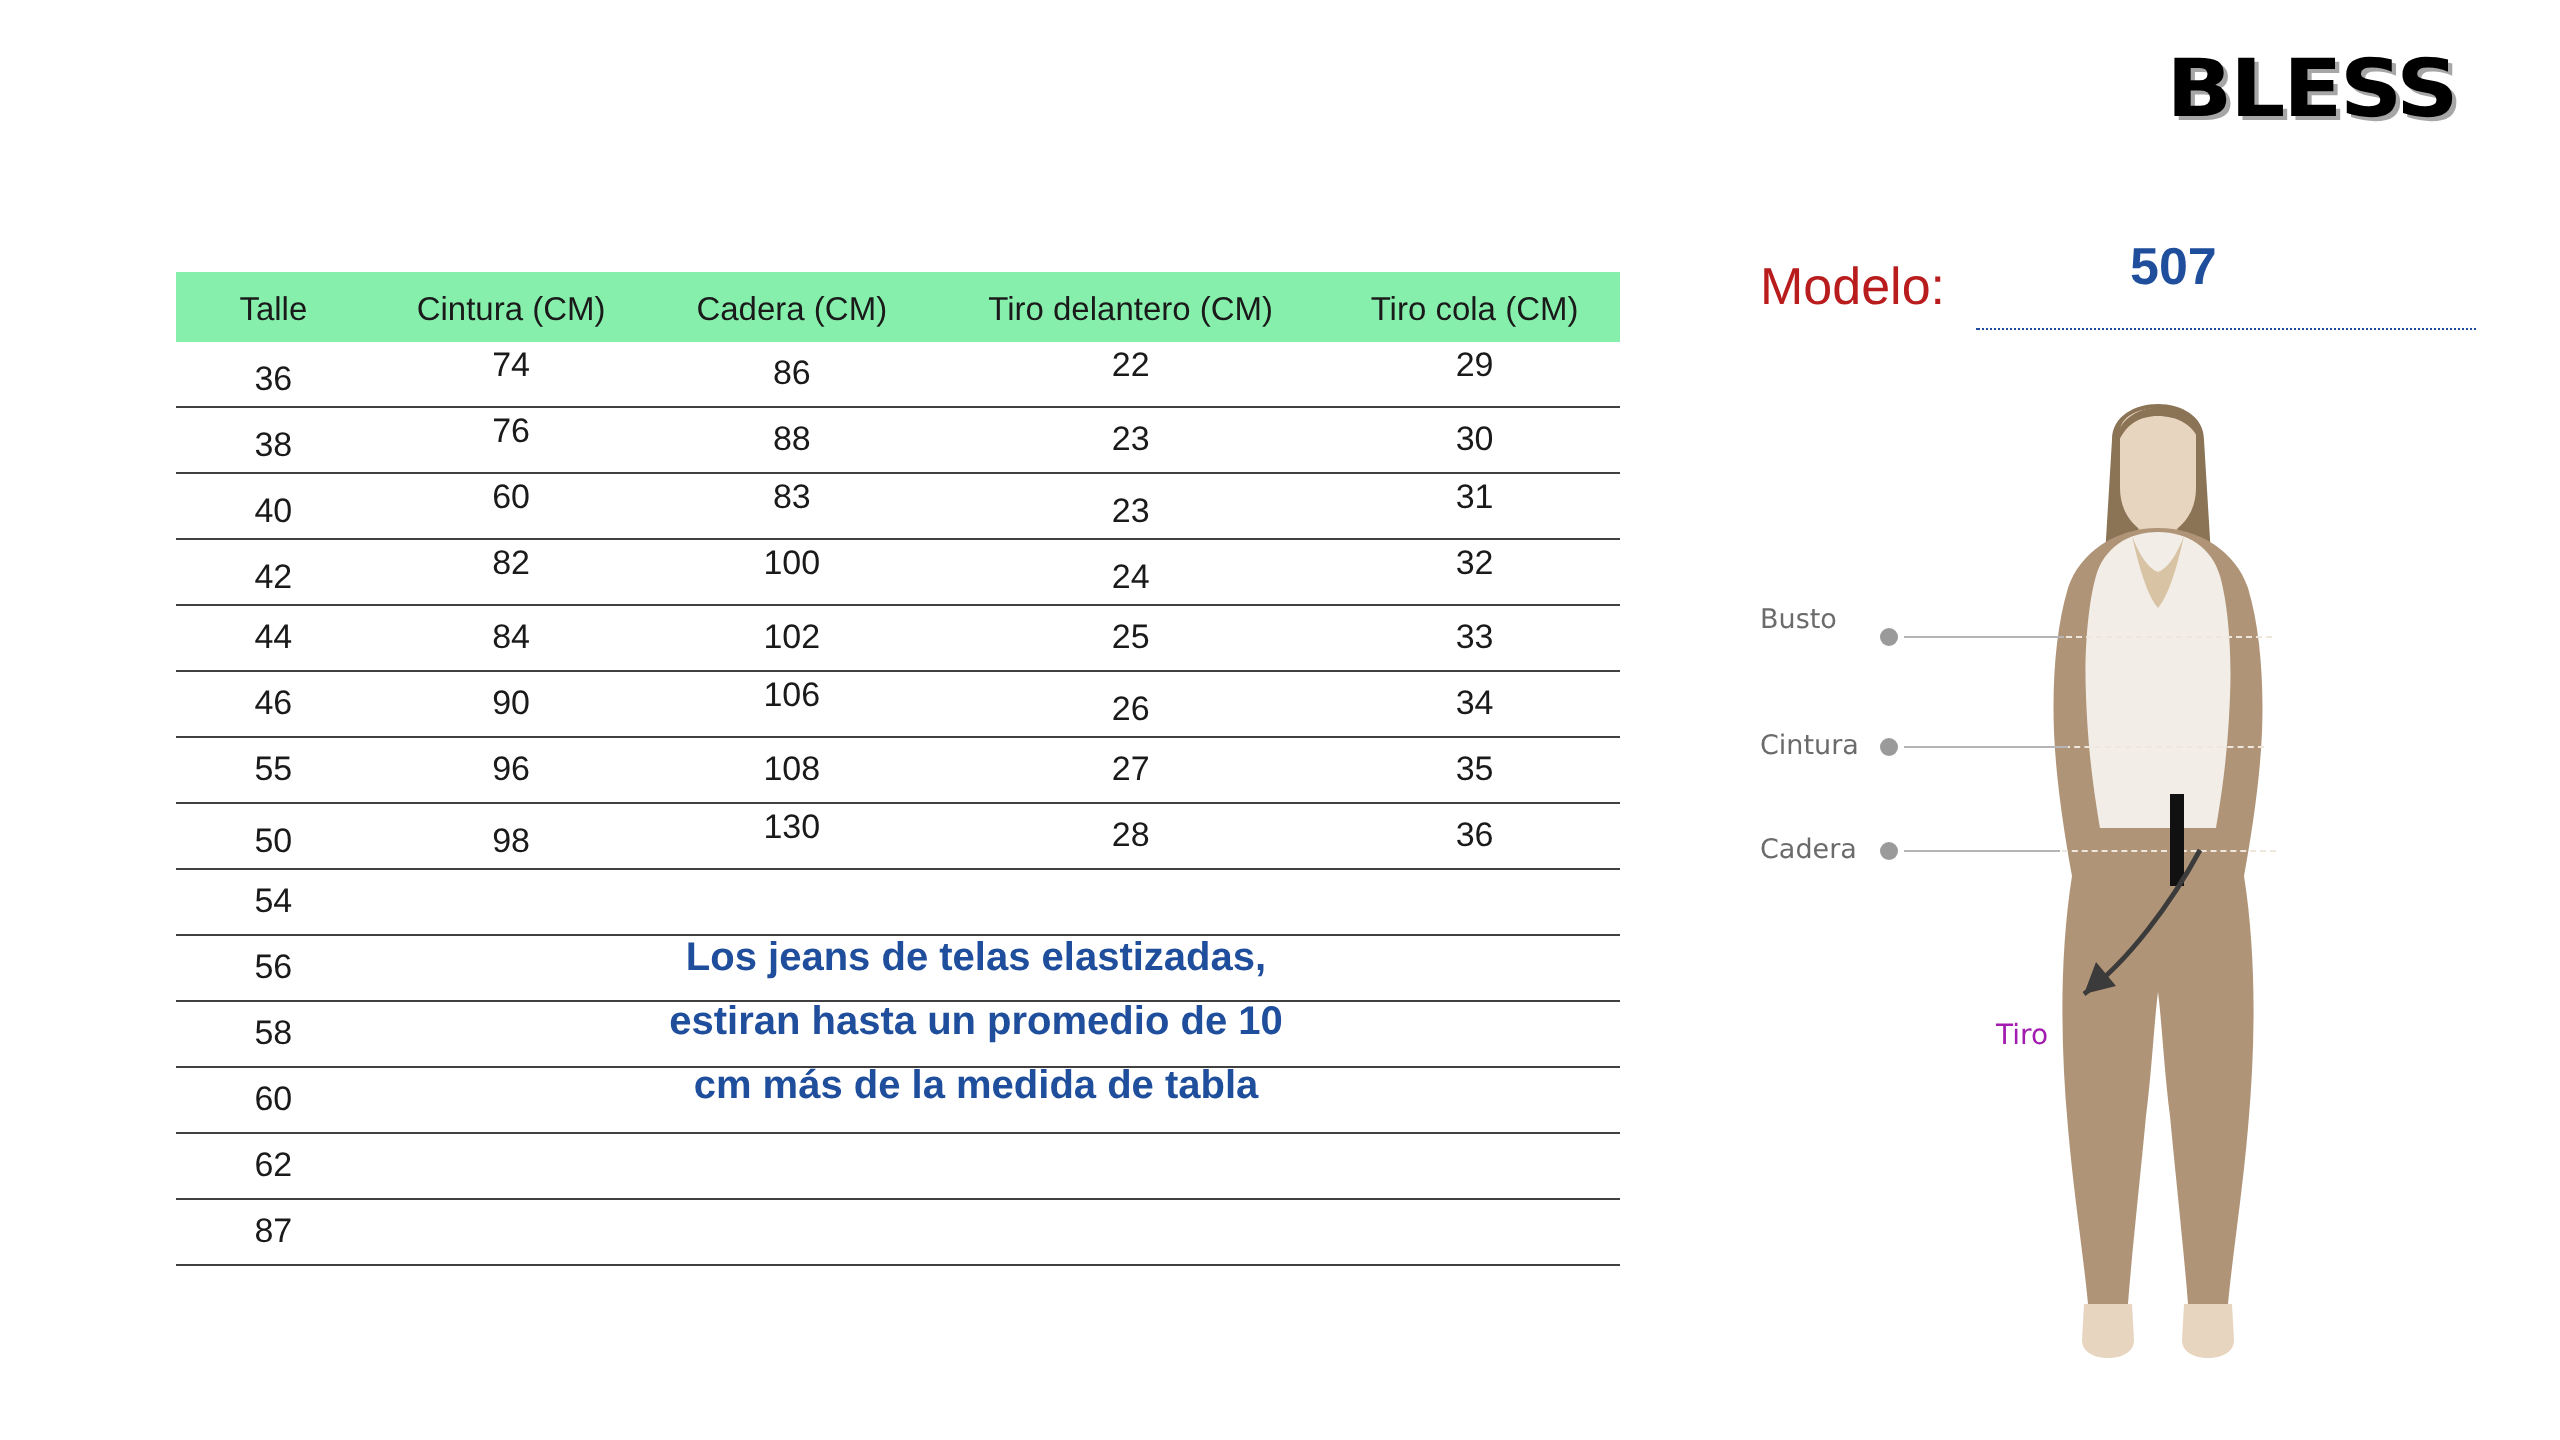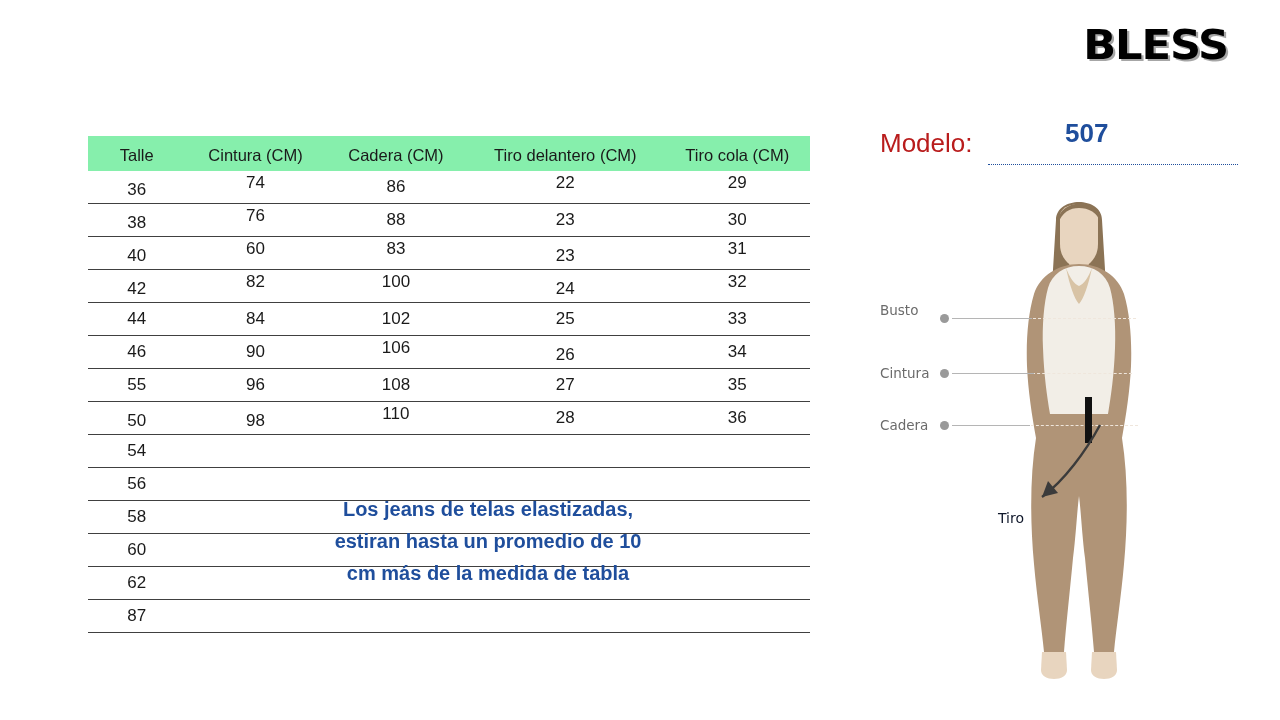--- a/index.html
+++ b/index.html
@@ -64,21 +64,21 @@
   #size-table tr td:nth-child(5) { width: 146px; }
 
   
   .j-up { position: relative; top: -4px; margin-top: 16px; }
   .j-dn { position: relative; top: 3px; }
 
   
   #stretch-note {
     position: absolute;
     left: 198px;
-    top: 493px;
+    top: 463px;
     width: 580px;
     text-align: center;
     color: #1f4e9c;
     font-weight: bold;
     font-size: 20px;
     line-height: 32px;
     pointer-events: none;
   }
 
   
@@ -136,21 +136,21 @@
   .dash-line {
     position: absolute;
     height: 0;
     border-top: 1.4px dashed #efe6dc;
   }
   #tiro-label {
     position: absolute;
     left: 118px;
     top: 320px;
     font-size: 14px;
-    color: #0f172a;
+    color: #a21caf;
     font-family: "DejaVu Sans", sans-serif;
   }
   #tiro-bar {
     position: absolute;
     left: 205px;
     top: 207px;
     width: 7px;
     height: 46px;
     background: #111;
   }
@@ -216,21 +216,21 @@
     <tr>
       <td class="talle-cell">55</td>
       <td>96</td>
       <td>108</td>
       <td>27</td>
       <td>35</td>
     </tr>
     <tr>
       <td class="talle-cell j-dn">50</td>
       <td class="j-dn">98</td>
-      <td class="j-up">110</td>
+      <td class="j-up">130</td>
       <td>28</td>
       <td>36</td>
     </tr>
     <tr>
       <td class="talle-cell">54</td>
       <td></td>
       <td></td>
       <td></td>
       <td></td>
     </tr>

